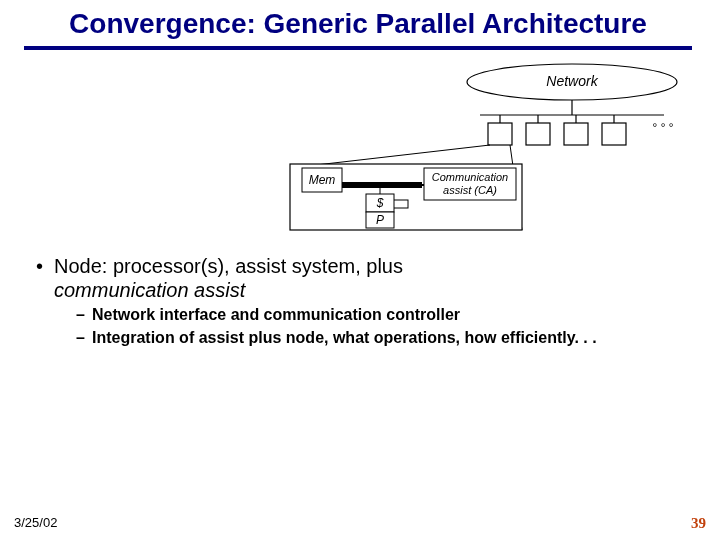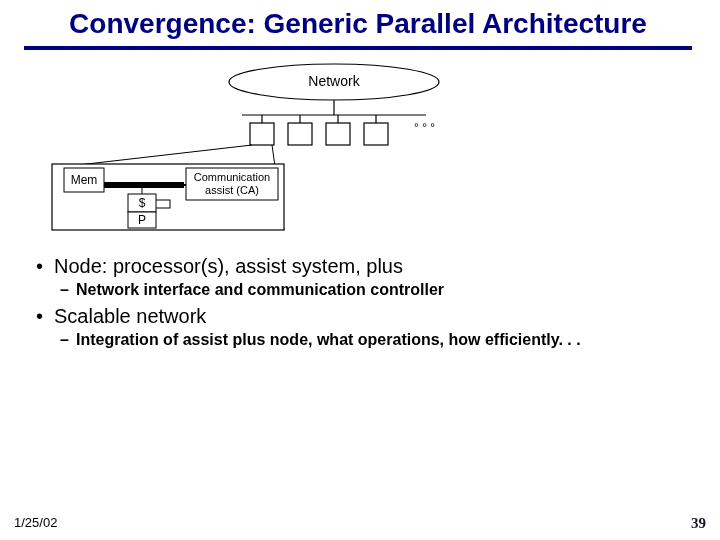--- a/index.html
+++ b/index.html
@@ -1,29 +1,29 @@
 <!DOCTYPE html>
 <html><head>
 <meta charset="utf-8">
 <style>
   * { box-sizing: border-box; margin: 0; padding: 0; }
   html, body { width: 720px; height: 540px; font-family: "Comic Sans MS", "Comic Sans", cursive, sans-serif; background: #fff; color: #000; }
   .slide { width: 720px; height: 540px; position: relative; padding: 8px 28px 0 24px; }
   .title { font-size: 28px; font-weight: bold; color: #000080; text-align: center; padding: 0 0 4px 0; }
   .underline { height: 4px; background: #000080; margin: 2px 0 10px 0; }
-  .diagram-wrap { width: 100%; display: flex; justify-content: flex-start; margin-bottom: 14px; }
+  .diagram-wrap { width: 100%; display: flex; justify-content: flex-end; margin-bottom: 14px; font-style: italic; }
   .diagram { }
   .bullets { margin-left: 12px; font-size: 20px; line-height: 1.22; }
   .b1 { margin-bottom: 2px; }
   .b1 .marker { display: inline-block; width: 18px; }
-  .b2 { margin-left: 24px; font-size: 16px; font-weight: bold; margin-top: 2px; margin-bottom: 4px; }
+  .b2 { margin-left: 40px; font-size: 16px; font-weight: bold; margin-top: 2px; margin-bottom: 4px; }
   .b2 .marker { display: inline-block; width: 16px; }
   .italic { font-style: italic; }
   .footer { position: absolute; bottom: 8px; left: 14px; right: 14px; display: flex; justify-content: space-between; font-size: 13px; font-family: Arial, sans-serif; }
-  .pagenum { color: #0f172a; font-weight: bold; font-family: "Comic Sans MS", cursive; font-size: 15px; }
+  .pagenum { color: #c2410c; font-weight: bold; font-family: "Comic Sans MS", cursive; font-size: 15px; }
 </style>
 </head>
 <body>
 
 <div class="slide">
   <div class="title">Convergence: Generic Parallel Architecture</div>
   <div class="underline"></div>
 
   <div class="diagram-wrap">
     <svg class="diagram" width="430" height="180" viewBox="0 0 430 180">
@@ -69,29 +69,27 @@
       <text x="208" y="121" text-anchor="middle" font-family="Arial" font-size="11">Communication</text>
       <text x="208" y="134" text-anchor="middle" font-family="Arial" font-size="11">assist (CA)</text>
 
       <line x1="160" y1="125" x2="162" y2="125" stroke="#000" stroke-width="2"></line>
     </svg>
   </div>
 
   <div class="bullets">
     <div class="b1">
       <span class="marker">•</span><span>Node: processor(s), assist system, plus </span><br>
+      <span style="margin-left:18px;" class="italic">communication assist</span>
     </div>
     <div class="b2">
       <span class="marker">–</span><span>Network interface and communication controller</span>
-    </div>
-    <div class="b1">
-      <span class="marker">•</span><span>Scalable network</span>
     </div>
     <div class="b2">
       <span class="marker">–</span><span>Integration of assist plus node, what operations, how efficiently. . .</span>
     </div>
   </div>
 
   <div class="footer">
-    <span>1/25/02</span>
+    <span>3/25/02</span>
     <span class="pagenum">39</span>
   </div>
 </div>
 
 </body></html>

